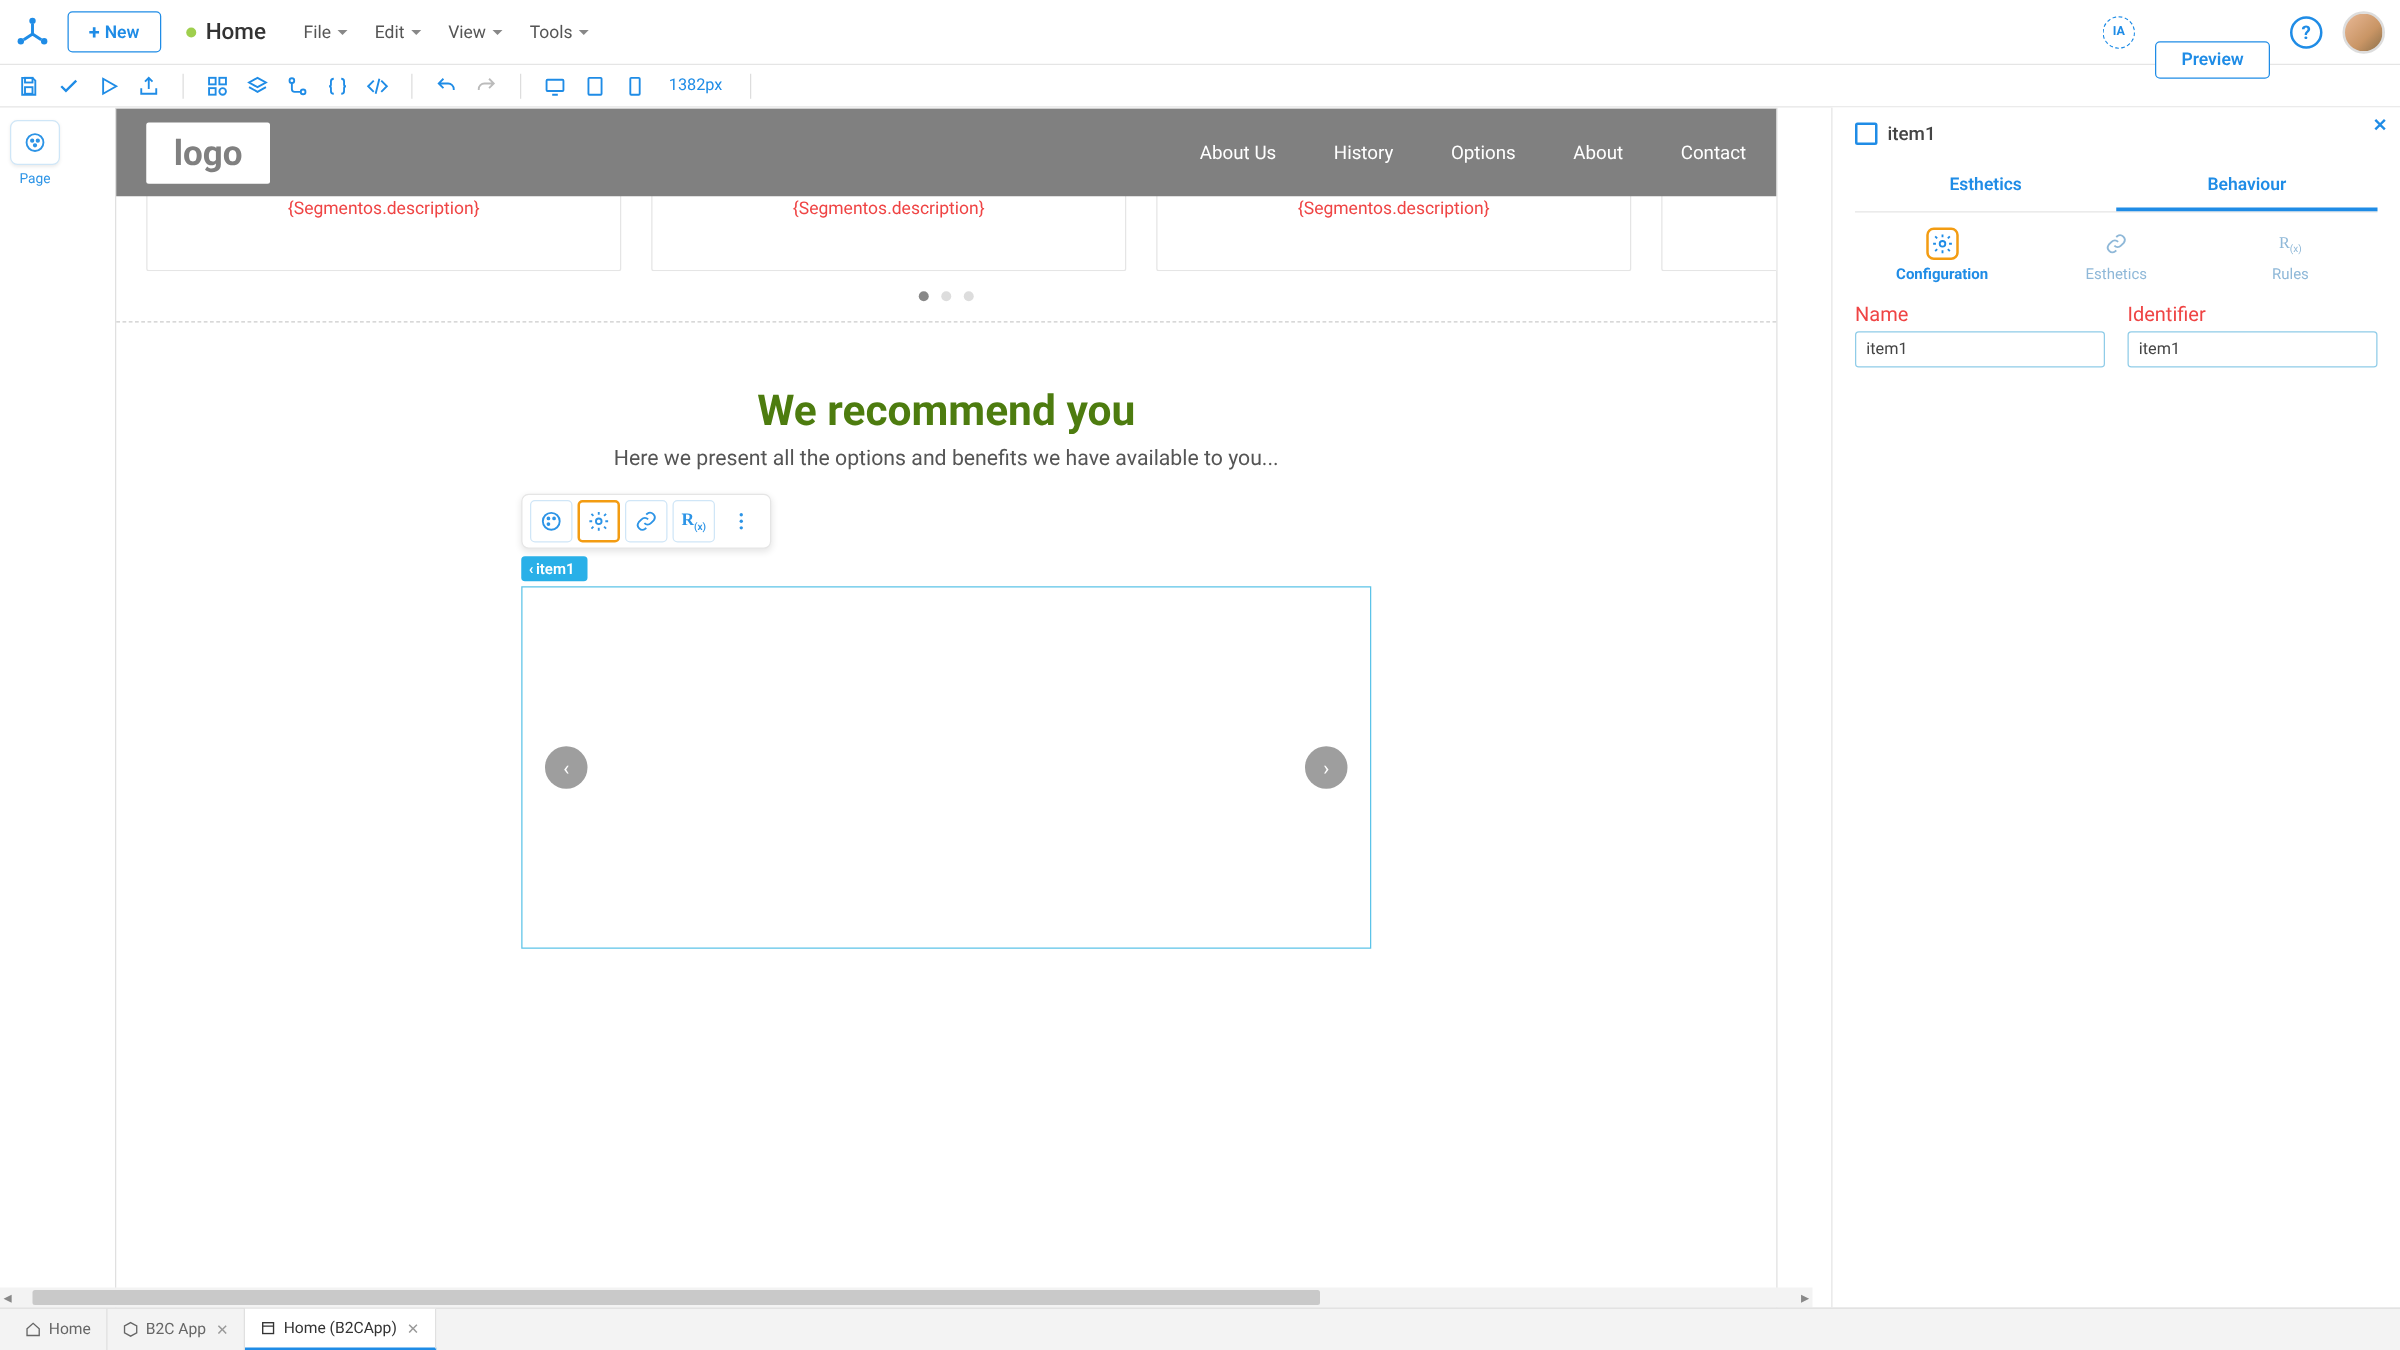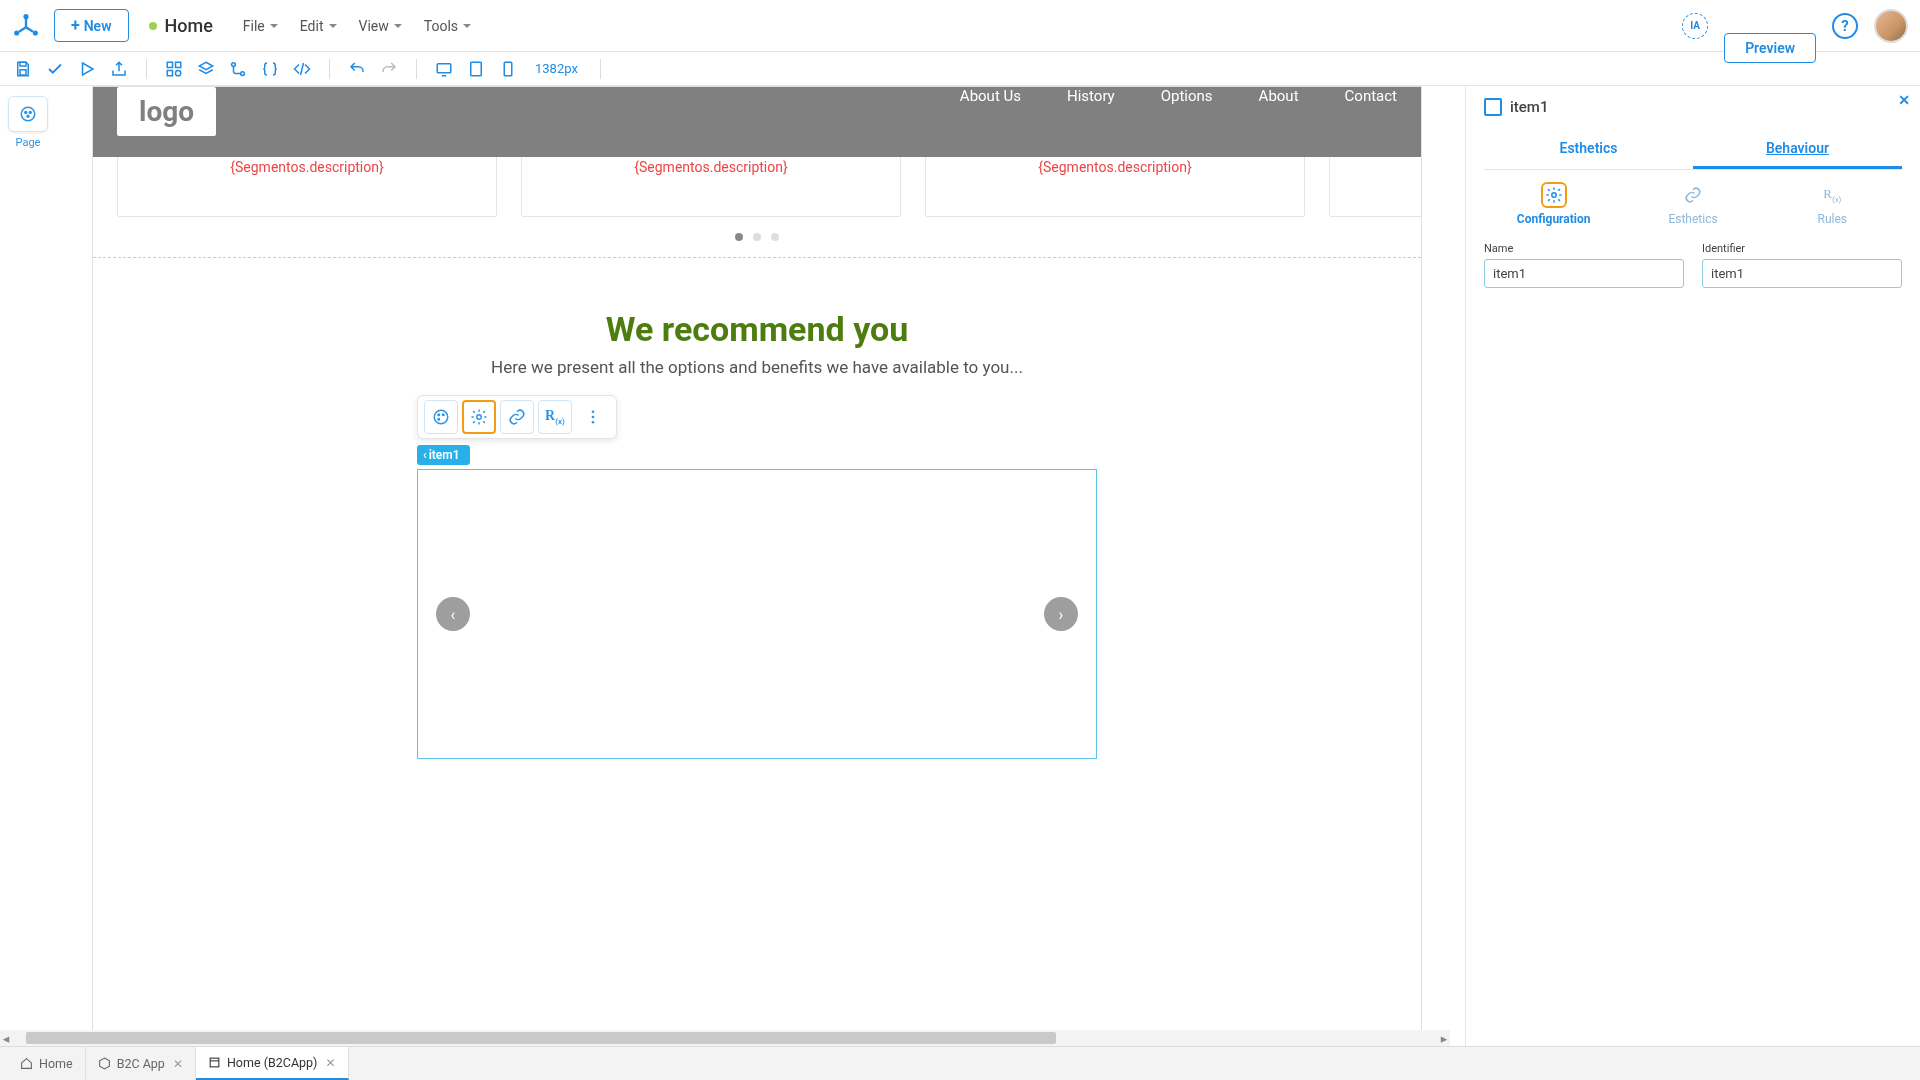--- a/index.html
+++ b/index.html
@@ -20,21 +20,21 @@
 .tb-ic { width:22px; height:22px; display:flex; align-items:center; justify-content:center; cursor:pointer;}
 .tb-sep { width:1px; height:20px; background:#ddd; margin:0 6px;}
 .tb-px { color:#1f8ce6; font-size:13px; padding:0 6px;}
 .tb-ic.off { color:#bbb; }
 .main { position:absolute; top:86px; left:0; right:0; bottom:34px; display:flex;}
 .left-rail { width:72px; padding:10px 0 0 8px;}
 .page-tile { width:40px; height:36px; border:1px solid #cfe6f7; border-radius:6px; display:flex; align-items:center; justify-content:center; color:#2d94e6; background:#fff; box-shadow:0 1px 3px rgba(0,0,0,0.08);}
 .page-lbl { font-size:11px; color:#2d94e6; text-align:center; width:40px; margin-top:4px;}
 .canvas-wrap { flex:1; overflow:hidden; position:relative;}
 .canvas { position:absolute; left:20px; top:0; width:1330px; height:990px; border:1px solid #e0e0e0; background:#fff;}
-.hdr { height:70px; background:#808080; display:flex; align-items:flex-start; padding:0 24px; position:relative; z-index:2;}
+.hdr { height:70px; background:#808080; display:flex; align-items:center; padding:0 24px; position:relative; z-index:2;}
 .logo-box { background:#fff; color:#808080; font-weight:700; font-size:28px; padding:8px 22px; border-radius:2px; margin-right:auto;}
 .nav { display:flex; gap:46px; color:#fff; font-size:15px; margin-left:40px;}
 .carousel-top { height:130px; display:flex; gap:24px; padding:0 24px; position:relative; margin-top:-70px; z-index:1; overflow:hidden;}
 .seg-card { flex:0 0 380px; border:1px solid #e5e5e5; border-radius:2px; background:#fff; height:130px; display:flex; flex-direction:column; align-items:center; justify-content:center; position:relative;}
 .seg-title { font-size:24px; color:#808080; font-weight:600;}
 .seg-desc { font-size:14px; color:#ef4444; margin-top:2px;}
 .dots { height:40px; display:flex; align-items:center; justify-content:center; gap:10px;}
 .dot { width:8px; height:8px; border-radius:50%; background:#ddd;}
 .dot.active { background:#888;}
 .rule-dash { height:6px; border-top:1px dashed #ccc; margin:0;}
@@ -47,29 +47,29 @@
 .ft-ic.hi { border:2px solid #f39c12; }
 .crumb { display:inline-flex; background:#29b0e8; color:#fff; font-size:12px; font-weight:600; padding:3px 10px 3px 6px; border-radius:3px; align-items:center; gap:2px; margin-bottom:4px;}
 .sel-box { border:1.5px solid #5cc3e8; height:290px; width:680px; position:relative; display:flex; align-items:center; justify-content:space-between; padding:0 18px;}
 .nav-circle { width:34px; height:34px; border-radius:50%; background:#9e9e9e; color:#fff; display:flex; align-items:center; justify-content:center; font-size:16px;}
 .panel { width:455px; border-left:1px solid #e5e5e5; background:#fff; padding:12px 18px 0 18px; position:relative;}
 .pnl-close { position:absolute; top:6px; right:10px; color:#1f8ce6; font-size:14px; cursor:pointer; font-weight:700;}
 .pnl-head { display:flex; align-items:center; gap:8px; font-size:15px; color:#444; font-weight:500; padding-bottom:10px;}
 .chk { width:18px; height:18px; border:2px solid #1f8ce6; border-radius:2px;}
 .tabs1 { display:flex; border-bottom:1px solid #e5e5e5; margin-top:4px;}
 .tab1 { flex:1; text-align:center; padding:10px 0; font-size:14px; font-weight:600; color:#1f8ce6; cursor:pointer;}
-.tab1.active { border-bottom:3px solid #1f8ce6;text-decoration:underline;}
+.tab1.active { border-bottom:3px solid #1f8ce6;}
 .tabs2 { display:flex; margin-top:12px;}
 .tab2 { flex:1; text-align:center; font-size:12px; color:#8fb8d8; cursor:pointer;}
 .tab2.active { color:#1f8ce6; font-weight:700;}
 .tab2 .ic { width:26px; height:26px; border-radius:6px; display:flex; align-items:center; justify-content:center; margin:0 auto 4px; }
 .tab2.active .ic { border:2px solid #f39c12;}
 .frm { display:flex; gap:18px; margin-top:16px;}
 .fld { flex:1;}
-.fld label { font-size:11px; color:#404040; display:block; margin-bottom:4px;}
+.fld label { font-size:16px; color:#ef4444; display:block; margin-bottom:4px;}
 .fld input { width:100%; border:1px solid #8fcce8; border-radius:3px; padding:6px 8px; font-size:13px; color:#444; outline:none;}
 .hscroll { position:absolute; left:0; right:470px; bottom:34px; height:16px; background:#f3f3f3; display:flex; align-items:center;}
 .hscroll .thumb { height:12px; background:#c9c9c9; border-radius:2px; margin-left:14px; width:1030px;}
 .hscroll::before,.hscroll::after{content:"";}
 .bottom-tabs { position:absolute; left:0; right:0; bottom:0; height:34px; background:#f3f3f3; border-top:1px solid #ddd; display:flex; align-items:stretch; padding-left:8px;}
 .btab { display:flex; align-items:center; gap:6px; padding:0 12px; font-size:12.5px; color:#666; border-right:1px solid #e0e0e0; cursor:pointer;}
 .btab .x { color:#999; font-size:12px; margin-left:2px;}
 .btab.active { background:#fff; border-bottom:2px solid #1f8ce6; color:#333;}
 .svg-ic{width:18px;height:18px;}
 .chev::after{content:"";display:inline-block;border:4px solid transparent;border-top-color:#888;margin-left:3px;transform:translateY(2px);}

